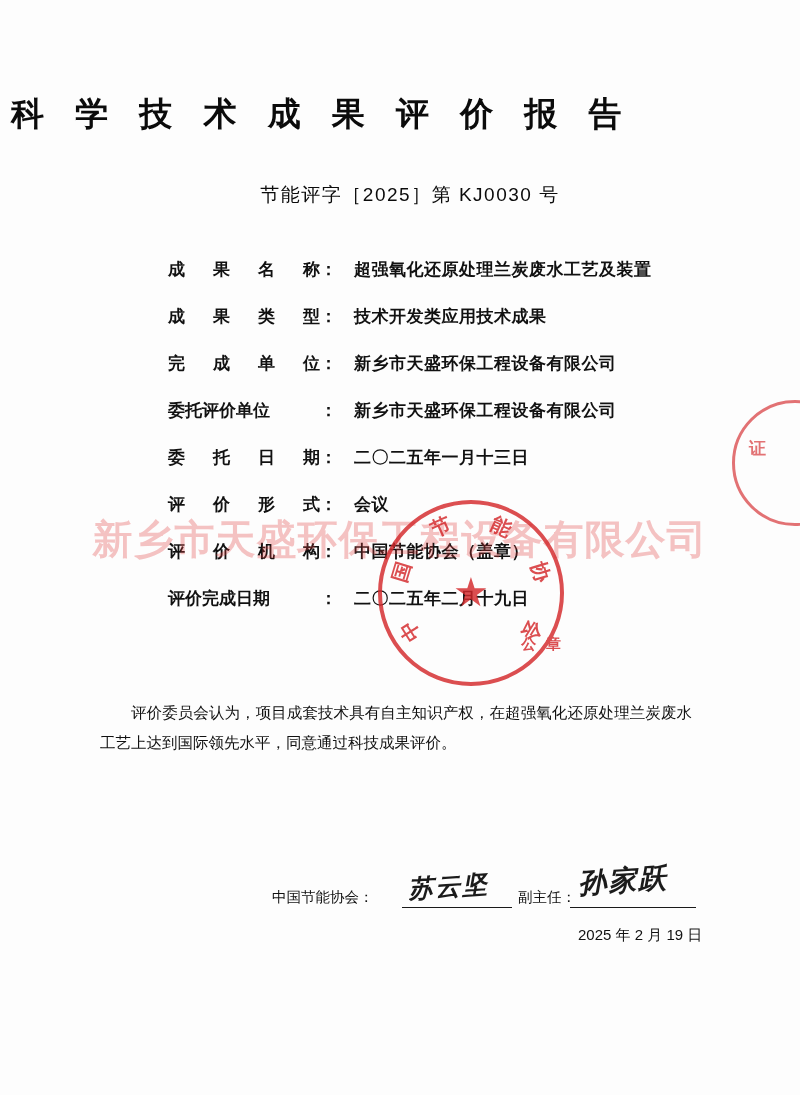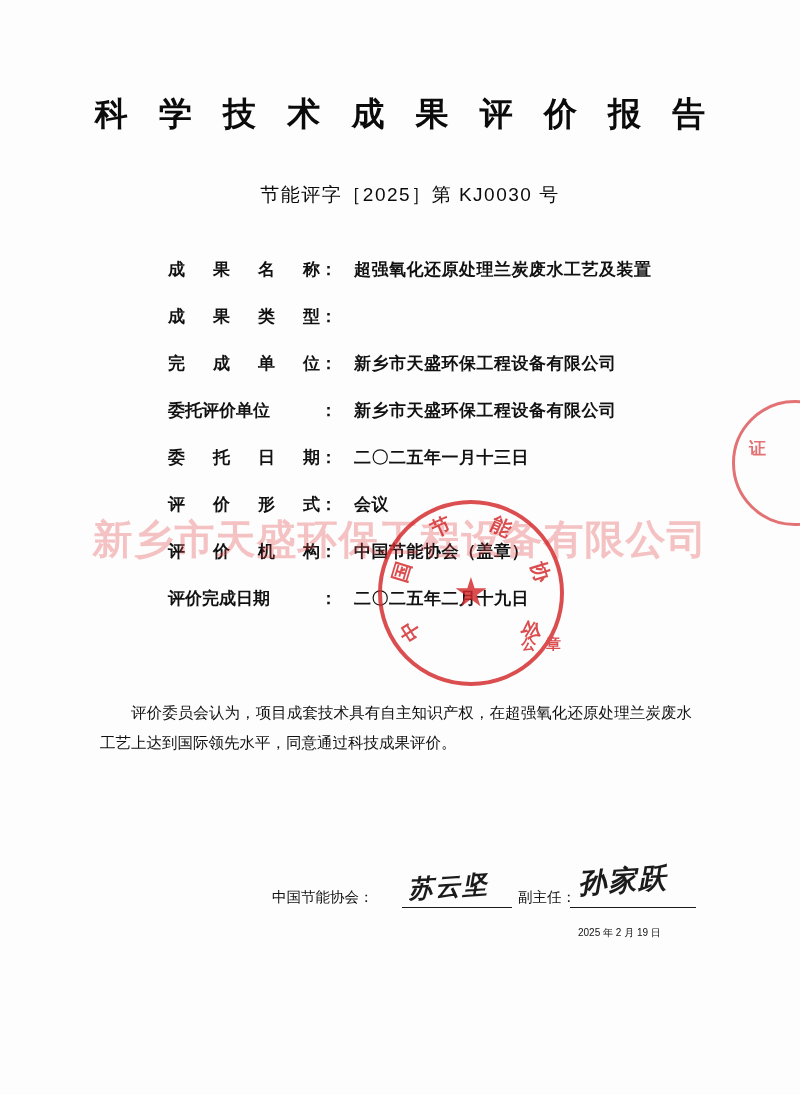--- a/index.html
+++ b/index.html
@@ -22,21 +22,20 @@
     height: 1095px;
     background: #fdfdfd;
   }
 
   
   .doc-title {
     position: absolute;
     top: 92px;
     left: 0;
     width: 800px;
-    text-align: center;
     font-size: 33px;
     font-weight: bold;
     letter-spacing: 11px;
     text-indent: 11px;
     font-family: "Liberation Sans", "DejaVu Sans", sans-serif;
     color: #0b0b0b;
   }
 
   .doc-number {
     position: absolute;
@@ -140,21 +139,21 @@
     position: absolute;
     left: 570px;
     top: 29px;
     width: 126px;
     border-bottom: 1.2px solid #1a1a1a;
   }
   .sign-date {
     position: absolute;
     left: 578px;
     top: 48px;
-    font-size: 10px;
+    font-size: 15px;
   }
 
   
   .handwrite {
     position: absolute;
     font-family: "Liberation Serif", "DejaVu Serif", serif;
     color: #1b1b1b;
     font-weight: bold;
     font-style: italic;
     letter-spacing: 2px;
@@ -279,20 +278,21 @@
     </div>
 
     <div class="field-row">
       <span class="field-label">
         <span class="ch">成</span>
         <span class="ch">果</span>
         <span class="ch">类</span>
         <span class="ch">型</span>
       </span>
       <span class="field-colon">：</span>
+      <span class="field-value">技术开发类应用技术成果</span>
     </div>
 
     <div class="field-row">
       <span class="field-label">
         <span class="ch">完</span>
         <span class="ch">成</span>
         <span class="ch">单</span>
         <span class="ch">位</span>
       </span>
       <span class="field-colon">：</span>

